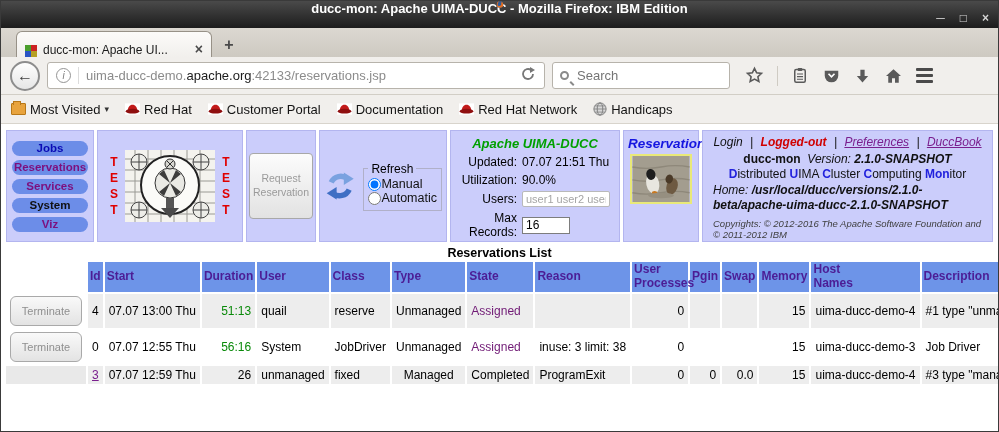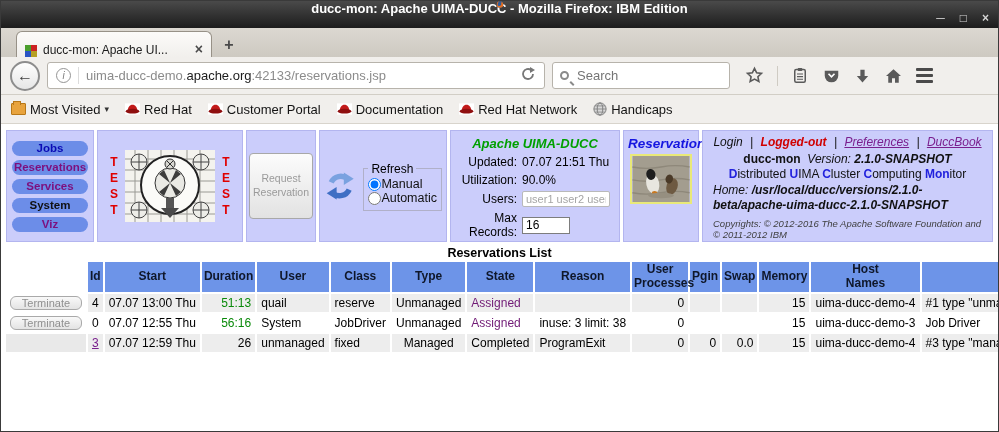--- a/index.html
+++ b/index.html
@@ -85,30 +85,30 @@
   .acr-line { text-align:center; margin-top:1px; }
   .acr-hl { color:#2222dd; font-weight:bold; }
   .home-line { font-style:italic; margin-top:2px; line-height:1.25; }
   .home-path { font-weight:bold; }
   .copy-line { font-size:9.5px; font-style:italic; color:#3f3f3f; margin-top:5px; }
 
   .list-title { text-align:center; font-weight:bold; font-size:12.5px; margin-top:4px; }
   .list-sub { text-align:center; font-style:italic; font-size:9.5px; color:#1a1a1a; margin:1px 0 2px; }
 
   table.res { margin:0 3px; border-collapse:separate; border-spacing:2px; table-layout:fixed; font-size:12px; }
-  table.res th { background:#6d94e8; color:#0f172a; font-weight:bold; text-align:center; padding:1px 2px; line-height:1.15; font-size:12px; }
+  table.res th { background:#6d94e8; color:#4c1d95; font-weight:bold; text-align:left; padding:1px 2px; line-height:1.15; font-size:12px; }
   table.res th.blank { background:transparent; }
   th .wrap-narrow { display:inline-block; max-width:52px; white-space:normal; }
   table.res td { padding:2px 4px; white-space:nowrap; overflow:hidden; }
   tr.stripe td { background:#ededed; }
   tr.plain td { background:#ffffff; }
   td.act { text-align:center; padding:2px 1px; }
   tr .act-white { background:#ffffff !important; }
   tr .act-gray  { background:#e9e9e9 !important; }
-  .t-btn { width:72px; font-size:11px; color:#8f8f8f; background:linear-gradient(#f9f9f9,#e3e3e3); border:1px solid #a9a9a9; border-radius:6px; padding:0 0; font-family:inherit; }
+  .t-btn { width:72px; font-size:11px; color:#8f8f8f; background:linear-gradient(#f9f9f9,#e3e3e3); border:1px solid #a9a9a9; border-radius:6px; padding:8px 0; font-family:inherit; }
   .ar { text-align:right; } .ac { text-align:center; }
   .dur-green { color:#0a8a0a; }
   .st-assigned { color:#701a75; font-weight:normal; }
   .idlink { color:#7a1f8e; text-decoration:underline; }
 </style>
 </head>
 <body>
 
 <div class="window">
 

